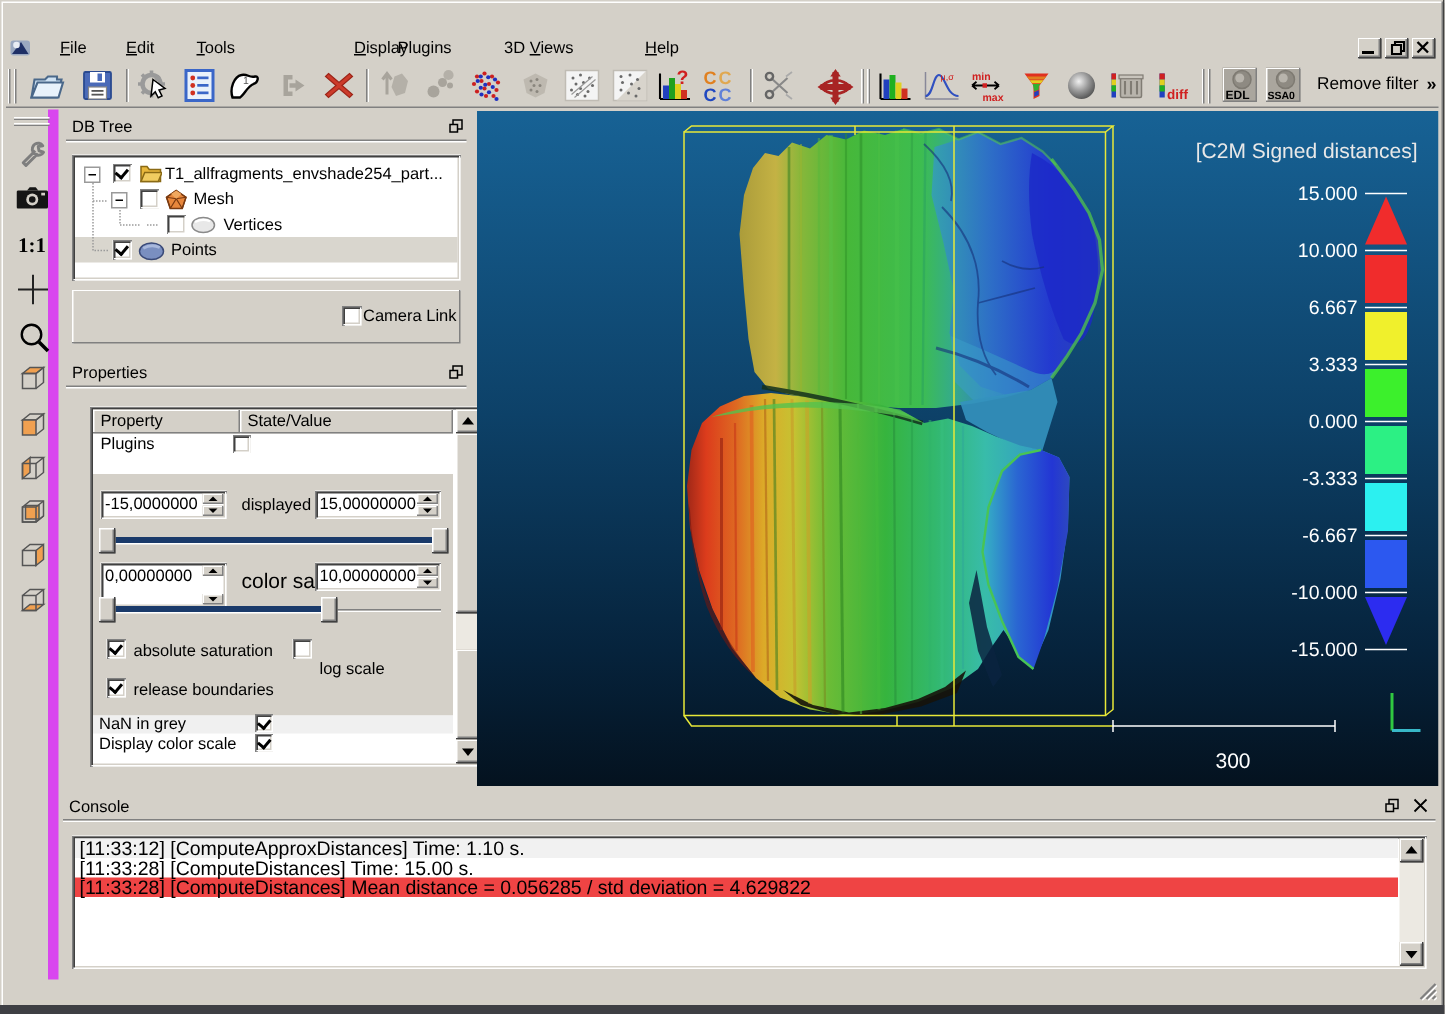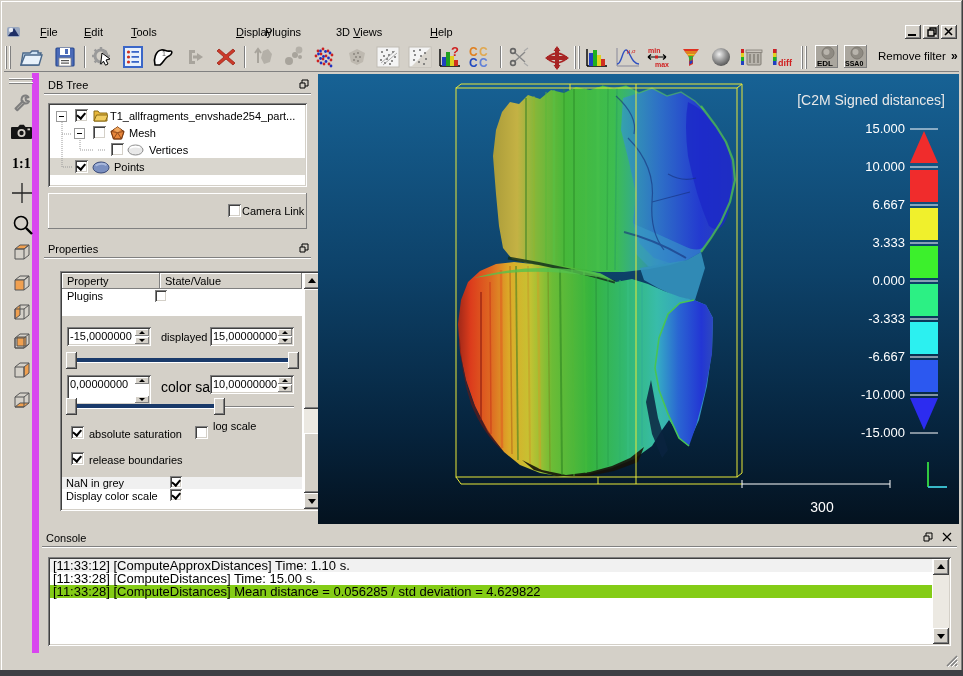--- a/index.html
+++ b/index.html
@@ -506,21 +506,21 @@
         </div>
 
         <div class="abs" style="left:10px; top:90px; width:222px; height:1px; background:#808080; box-shadow:0 1px 0 #fff;"></div>
         <div class="abs" style="left:10px; top:88px; width:150px; height:4px; background:#1a3a6a; box-shadow:0 1px 0 #fff;"></div>
         <div class="abs raised" style="left:4px; top:82px; width:11px; height:17px; background:#d4d0c8;"></div>
         <div class="abs raised" style="left:152px; top:82px; width:11px; height:17px; background:#d4d0c8;"></div>
 
         <div class="checkbox check" style="left:9px; top:110px;"></div>
         <span class="abs" style="left:27px; top:112px; font-size:11px;">absolute saturation</span>
         <div class="checkbox" style="left:133px; top:110px;"></div>
-        <span class="abs" style="left:151px; top:104px; font-size:11px;">log scale</span>
+        <span class="abs" style="left:151px; top:124px; font-size:11px;">log scale</span>
         <div class="checkbox check" style="left:9px; top:136px;"></div>
         <span class="abs" style="left:27px; top:138px; font-size:11px;">release boundaries</span>
       </div>
 
       <div class="abs" style="left:2px; top:206px; width:240px; height:12px; background:#f0f0f0;"></div>
       <span class="abs" style="left:6px; top:206px;">NaN in grey</span>
       <div class="checkbox check" style="left:110px; top:205px; width:12px; height:12px;"></div>
       <span class="abs" style="left:6px; top:219px;">Display color scale</span>
       <div class="checkbox check" style="left:110px; top:218px; width:12px; height:12px;"></div>
 
@@ -705,21 +705,21 @@
         <path d="M1 4 h5 v5 h-5 z M3 4 v-3 h6 v6 h-3" stroke="#000" fill="none" stroke-width="1"></path>
       </svg>
     <svg class="floatbtn" style="right:7px;" width="10" height="10" viewBox="0 0 10 10">
         <path d="M1 1 L9 9 M9 1 L1 9" stroke="#000" stroke-width="1.2"></path>
       </svg>
     <div class="dockline"></div>
     <div class="abs white sunken2" style="left:8px; top:28px; width:903px; height:89px;">
       <div class="console-list" style="left:2px; top:2px; right:19px;">
         <div class="crow" style="background:#f1f1f1;">[11:33:12] [ComputeApproxDistances] Time: 1.10 s.</div>
         <div class="crow">[11:33:28] [ComputeDistances] Time: 15.00 s.</div>
-        <div class="crow" style="background:#84cc16;">[11:33:28] [ComputeDistances] Mean distance = 0.056285 / std deviation = 4.629822</div>
+        <div class="crow" style="background:#ef4444;">[11:33:28] [ComputeDistances] Mean distance = 0.056285 / std deviation = 4.629822</div>
       </div>
 
       <div class="abs" style="right:2px; top:2px; width:16px; bottom:2px; background:#ece9e2;">
         <div class="sbbtn" style="top:0;">
             <div class="arrow" style="left:4px;top:5px;border-left:4px solid transparent;border-right:4px solid transparent;border-bottom:5px solid #000;"></div>
           </div>
         <div class="sbbtn" style="bottom:0;">
             <div class="arrow" style="left:4px;top:6px;border-left:4px solid transparent;border-right:4px solid transparent;border-top:5px solid #000;"></div>
           </div>
       </div>

